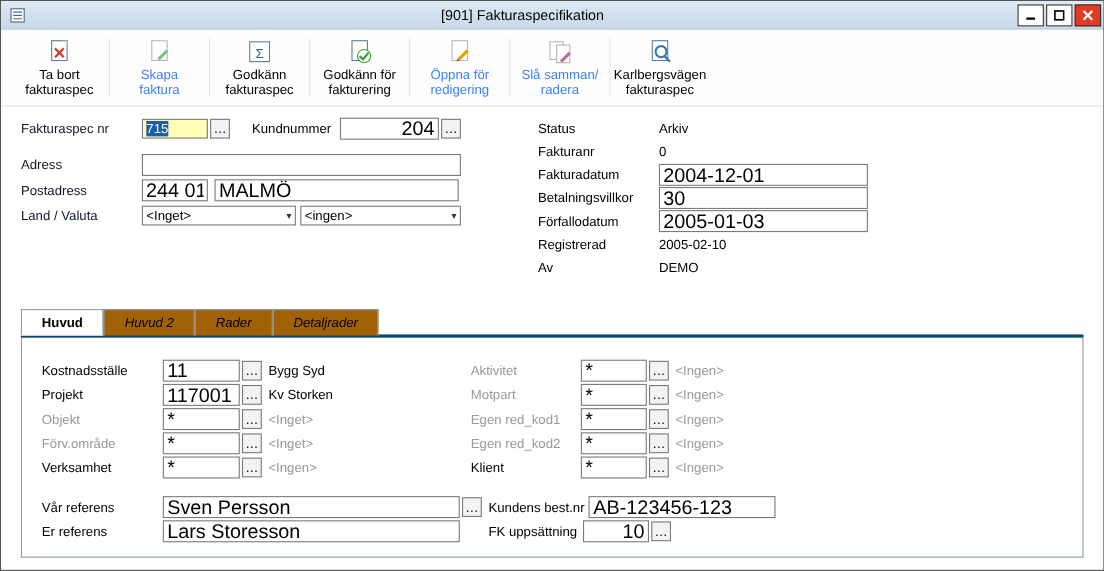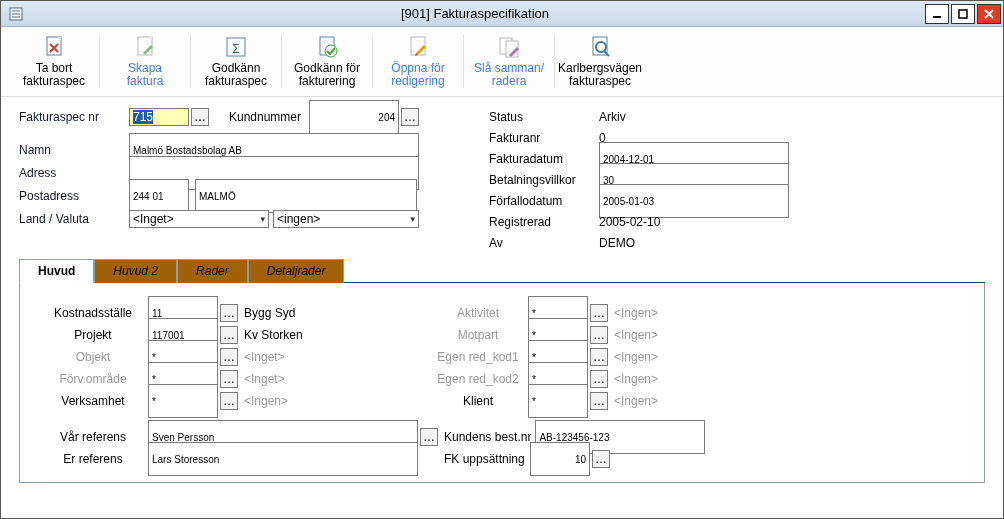--- a/index.html
+++ b/index.html
@@ -14,39 +14,39 @@
 .winbtn.close { background: #e13b26; color: #fff; }
 .toolbar { height: 70px; background: #fdfdfd; border-bottom: 1px solid #d9d9d9; display: flex; padding: 4px 12px; }
 .toolbtn { width: 82px; display: flex; flex-direction: column; align-items: center; justify-content: flex-start; padding: 4px 2px; cursor: pointer; text-align: center; color: #000; }
 .toolbtn.disabled { color: #3b82f6; }
 .toolbtn .ticon { width: 28px; height: 28px; display: flex; align-items: center; justify-content: center; }
 .toolbtn .tlabel { line-height: 1.1; margin-top: 2px; font-size: 11px; }
 .toolsep { width: 1px; background: #e3e3e3; margin: 4px 4px; }
 .body { padding: 10px 18px; background: #fff; }
 .formrow { display: flex; align-items: center; margin-bottom: 3px; height: 20px; }
 .lbl { width: 110px; color: #0f172a; }
-input.field, select.field { border: 1px solid #7a7a7a; height: 34px; padding: 1px 3px; font-size: 10px; background: #fff; }
+input.field, select.field { border: 1px solid #7a7a7a; height: 20px; padding: 1px 3px; font-size: 18px; background: #fff; }
 input.field:read-only { background: #fff; }
 .dotbtn { width: 18px; height: 18px; border: 1px solid #7a7a7a; background: #f3f3f3; margin-left: 2px; display: inline-flex; align-items: center; justify-content: center; cursor: pointer; }
 .cols { display: flex; }
 .colL { width: 440px; }
 .colR { margin-left: 30px; }
 .kv { display: flex; align-items: center; height: 20px; margin-bottom: 1px; }
 .kv .k { width: 110px; color: #000; }
 .kv .v { color: #000; }
-.tabs { margin-top: 4px; border-bottom: 1px solid #0c4a6e; display: flex; }
+.tabs { margin-top: 26px; border-bottom: 3px solid #0c4a6e; display: flex; }
 .tab { padding: 4px 18px; border: 1px solid #8e9caf; border-bottom: none; margin-right: 0px; background: #f0f3f7; cursor: pointer; position: relative; top: 1px; font-weight: bold; }
 .tab.inactive { background: #a16207; font-weight: normal; font-style: italic; }
 .tab.active { background: #fff; border-bottom: 1px solid #fff; }
 .tabpanel { border: 1px solid #8e9caf; border-top: none; padding: 20px 18px 10px 18px; min-height: 200px; }
 .grid2 { display: flex; }
 .grid2 .gL { width: 390px; }
 .grid2 .gR { flex: 1; }
 .frow { display: flex; align-items: center; height: 20px; margin-bottom: 2px; }
-.frow .flbl { width: 110px; color: #000; text-align: center; }
+.frow .flbl { width: 110px; color: #000; }
 .frow .flbl.dis { color: #999; }
 .frow .fval { color: #000; margin-left: 6px; }
 .frow .fval.dis { color: #999; }
 .sel { border: 1px solid #7a7a7a; height: 18px; background: #fff; display: inline-flex; align-items: center; padding: 0 3px; justify-content: space-between; }
 .sel .caret { font-size: 9px; color: #333; }
 </style>
 </head>
 <body>
 
 <div class="window">
@@ -167,24 +167,20 @@
           <span class="lbl">Fakturaspec nr</span>
           <span style="display: inline-block; width: 60px; height: 18px; border: 1px solid rgb(122, 122, 122); background: rgb(255, 255, 181); padding: 1px 3px;"><span style="background: rgb(26, 93, 168); color: rgb(255, 255, 255);">715</span></span>
           <span class="dotbtn">…</span>
           <span style="width:20px"></span>
           <span style="margin-right:8px">Kundnummer</span>
           <input class="field" style="width: 90px; text-align: right;" value="204">
           <span class="dotbtn">…</span>
         </div>
         <div style="height:10px"></div>
         <div class="formrow">
-          <span class="lbl">Namn</span>
-          <input class="field" style="width: 290px;" value="Malmö Bostadsbolag AB">
-        </div>
-        <div class="formrow">
           <span class="lbl">Adress</span>
           <input class="field" style="width: 290px;" value="">
         </div>
         <div class="formrow">
           <span class="lbl">Postadress</span>
           <input class="field" style="width: 60px;" value="244 01">
           <span style="width:6px"></span>
           <input class="field" style="width: 222px;" value="MALMÖ">
         </div>
         <div class="formrow">

